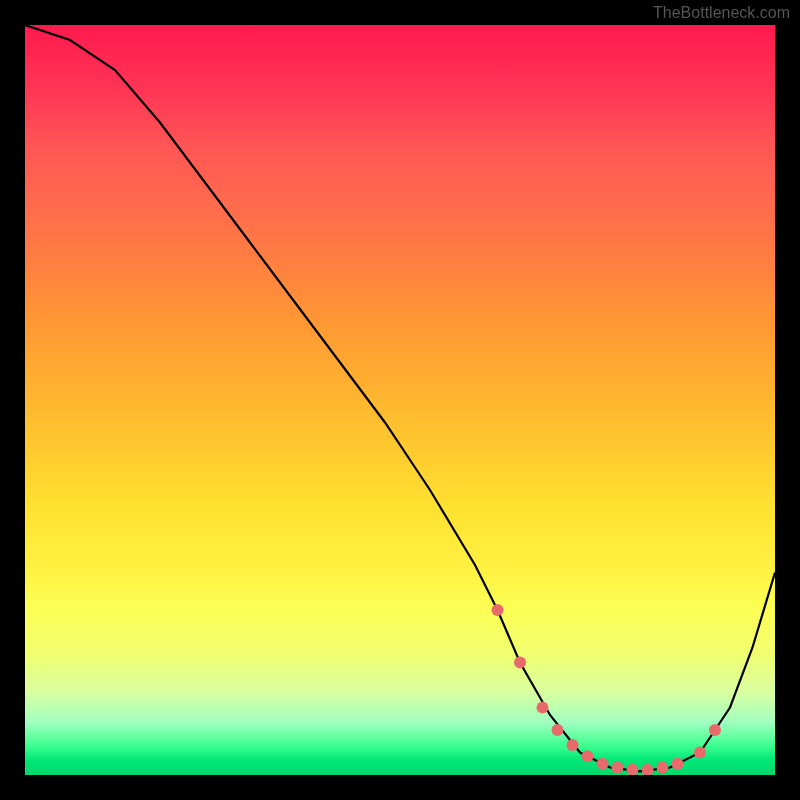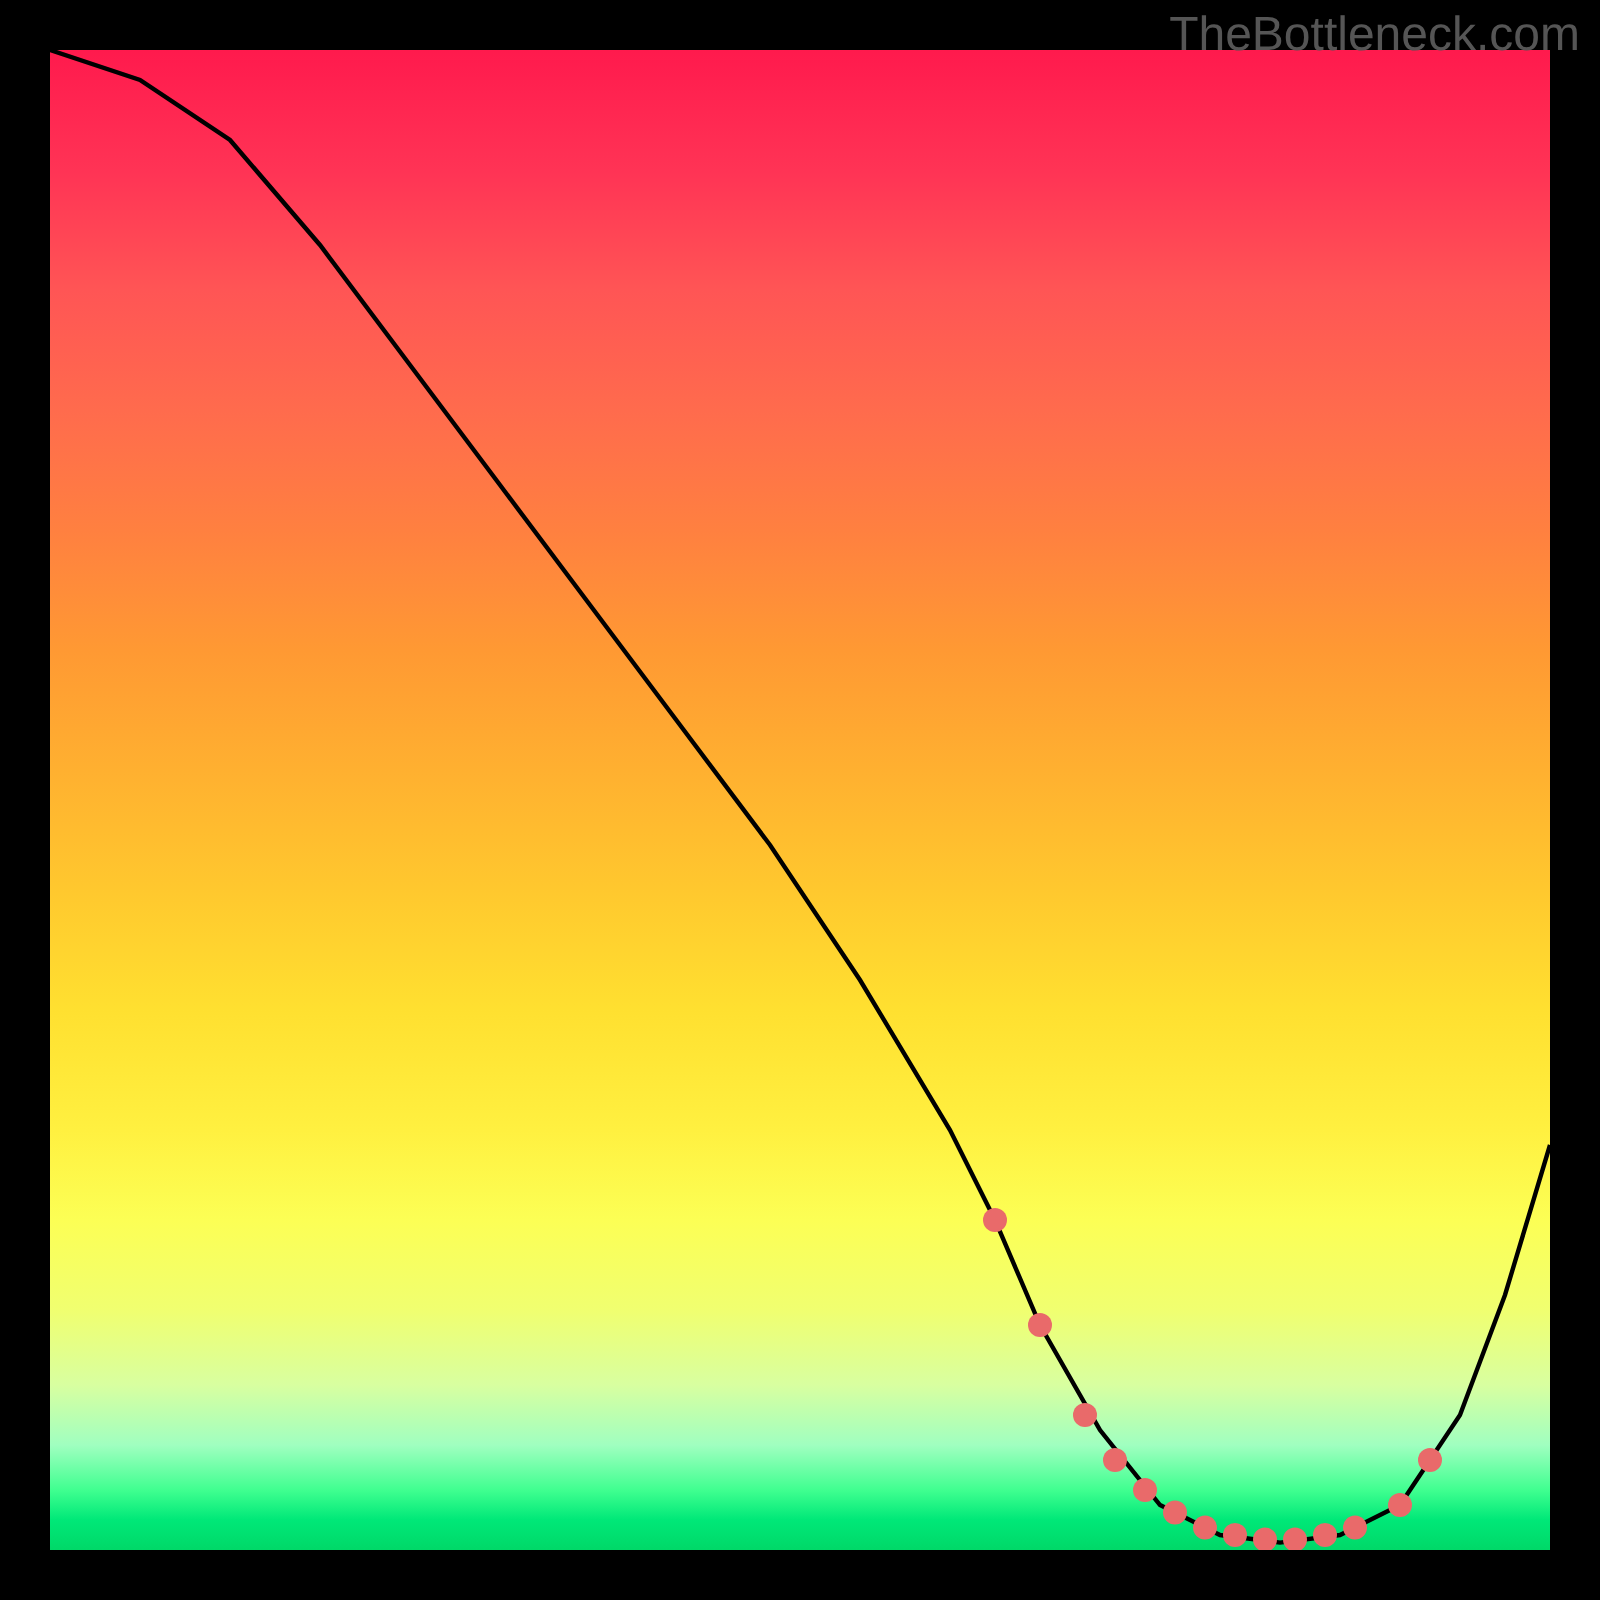--- a/index.html
+++ b/index.html
@@ -8,21 +8,21 @@
     height: 800px;
     background: #000;
     position: relative;
     font-family: Arial, sans-serif;
   }
   .watermark {
     position: absolute;
     top: 4px;
     right: 10px;
     color: #555;
-    font-size: 24px;
+    font-size: 16px;
     font-weight: 500;
     z-index: 10;
   }
   .chart-area {
     position: absolute;
     left: 25px;
     top: 25px;
     width: 750px;
     height: 750px;
     overflow: hidden;

